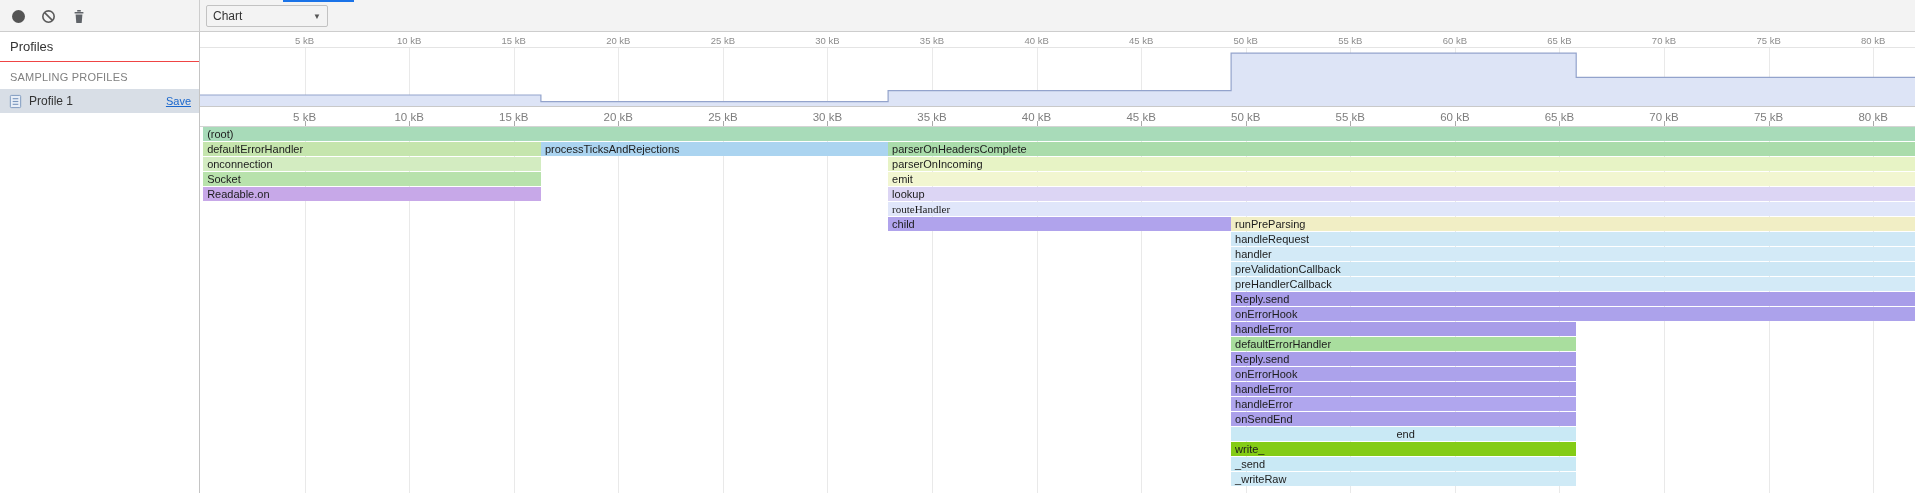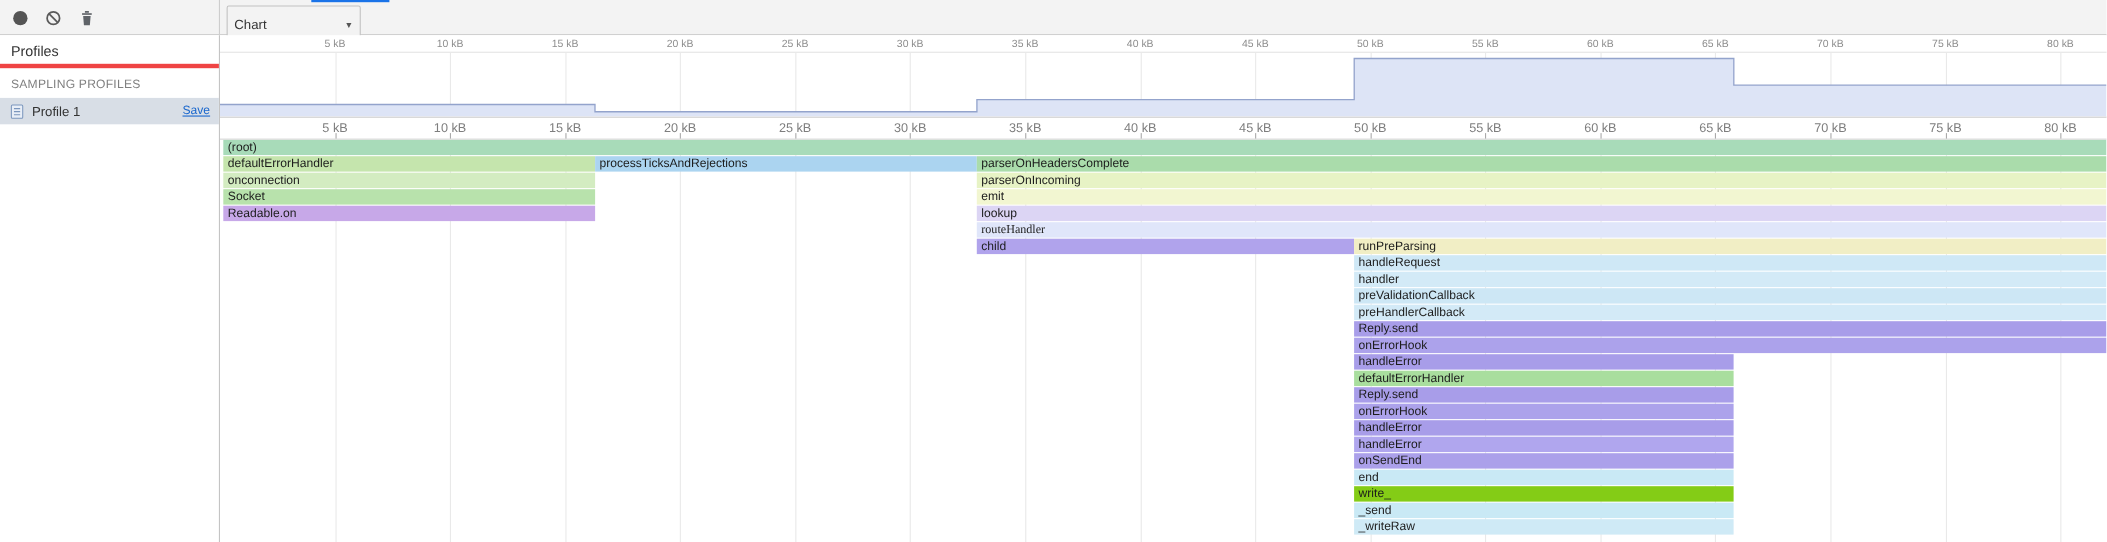--- a/index.html
+++ b/index.html
@@ -21,34 +21,34 @@
     cursor:pointer;
   }
   .tb-btn.record { left:5px; }
   .tb-btn.clear  { left:35px; }
   .tb-btn.trash  { left:66px; }
   .record-dot { width:13px; height:13px; border-radius:50%; background:#545454; display:block; }
   .tb-sep { position:absolute; left:199px; top:0; width:1px; height:31px; background:#cdcdcd; }
   .view-select {
     position:absolute; left:206px; top:5px; width:122px; height:22px;
     background:#f3f3f3; border:1px solid #c2c2c2; border-radius:2px;
-    display:flex; align-items:center; padding:16px 6px; font-size:12px; color:#333;
+    display:flex; align-items:center; padding:4px 6px; font-size:12px; color:#333;
     cursor:pointer;
   }
   .view-select .chev { margin-left:auto; font-size:8px; color:#555; }
   .tab-accent { position:absolute; left:283px; top:0; width:71px; height:2px; background:#1a73e8; }
 
   
   .sidebar {
     position:absolute; left:0; top:32px; width:200px; height:461px;
     background:#fff; border-right:1px solid #c4c4c4;
   }
   .sidebar-header {
     height:30px; line-height:30px; padding-left:10px;
-    font-size:13px; color:#333; border-bottom:4px solid #ef4444;
+    font-size:13px; color:#333; border-bottom:1px solid #ef4444;
   }
   .sidebar-section { padding:9px 10px 6px; font-size:11px; color:#808080; letter-spacing:.2px; }
   .profile-item {
     display:flex; align-items:center; gap:6px; height:24px; padding:4px 8px;
     background:#d8dee6; cursor:pointer;
   }
   .profile-item .name { font-size:12px; color:#333; }
   .save-link { margin-left:auto; font-size:11px; color:#1a67cd; text-decoration:underline; cursor:pointer; }
 
   
@@ -270,21 +270,21 @@
         <div class="row">
           <div class="bar" title="handleError" style="left: 60.122%; width: 20.122%; background: rgb(168, 157, 233);">handleError</div>
         </div>
         <div class="row">
           <div class="bar" title="onSendHook" style="left: 60.122%; width: 20.122%; background: rgb(176, 166, 238);">handleError</div>
         </div>
         <div class="row">
           <div class="bar" title="onSendEnd" style="left: 60.122%; width: 20.122%; background: rgb(171, 160, 234);">onSendEnd</div>
         </div>
         <div class="row">
-          <div class="bar" title="end" style="left: 60.122%; width: 20.122%; background: rgb(201, 233, 245);">end</div>
+          <div class="bar" title="end" style="left: 60.122%; width: 20.122%; background: rgb(201, 233, 245); text-align: center;">end</div>
         </div>
         <div class="row">
           <div class="bar" title="write_" style="left: 60.122%; width: 20.122%; background: #84cc16;">write_</div>
         </div>
         <div class="row">
           <div class="bar" title="_send" style="left: 60.122%; width: 20.122%; background: rgb(201, 233, 245);">_send</div>
         </div>
         <div class="row">
           <div class="bar" title="_writeRaw" style="left: 60.122%; width: 20.122%; background: rgb(207, 234, 246);">_writeRaw</div>
         </div>

